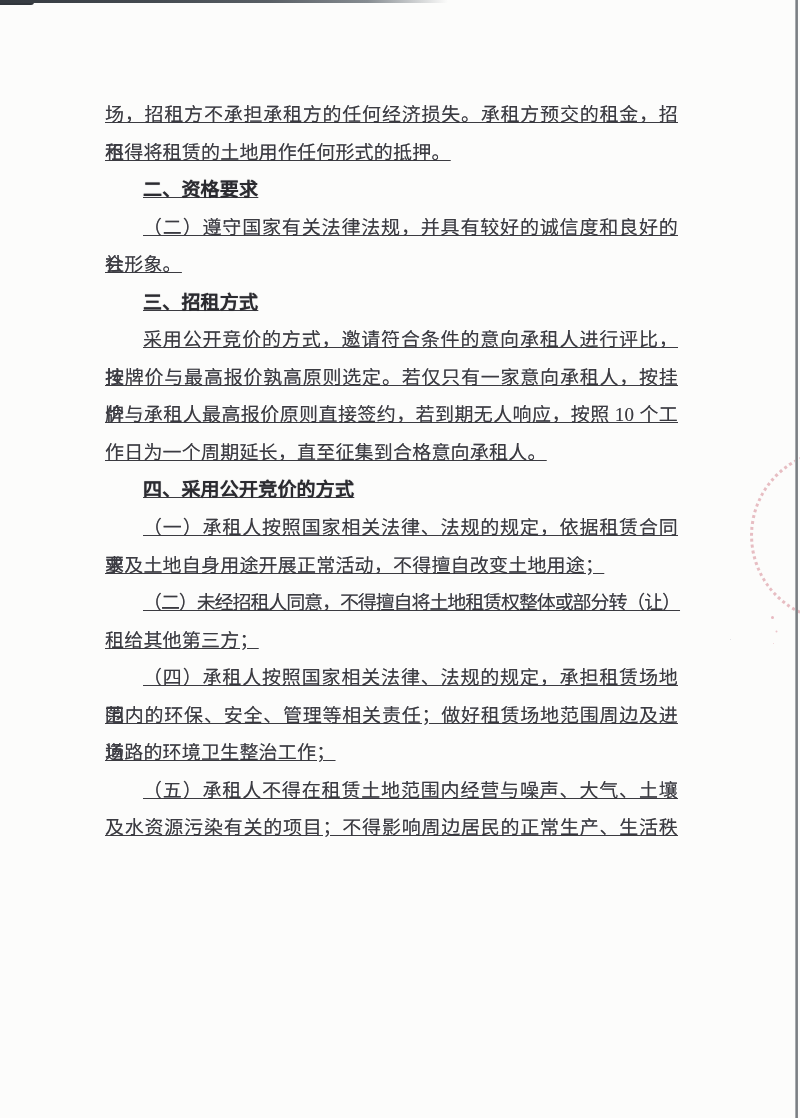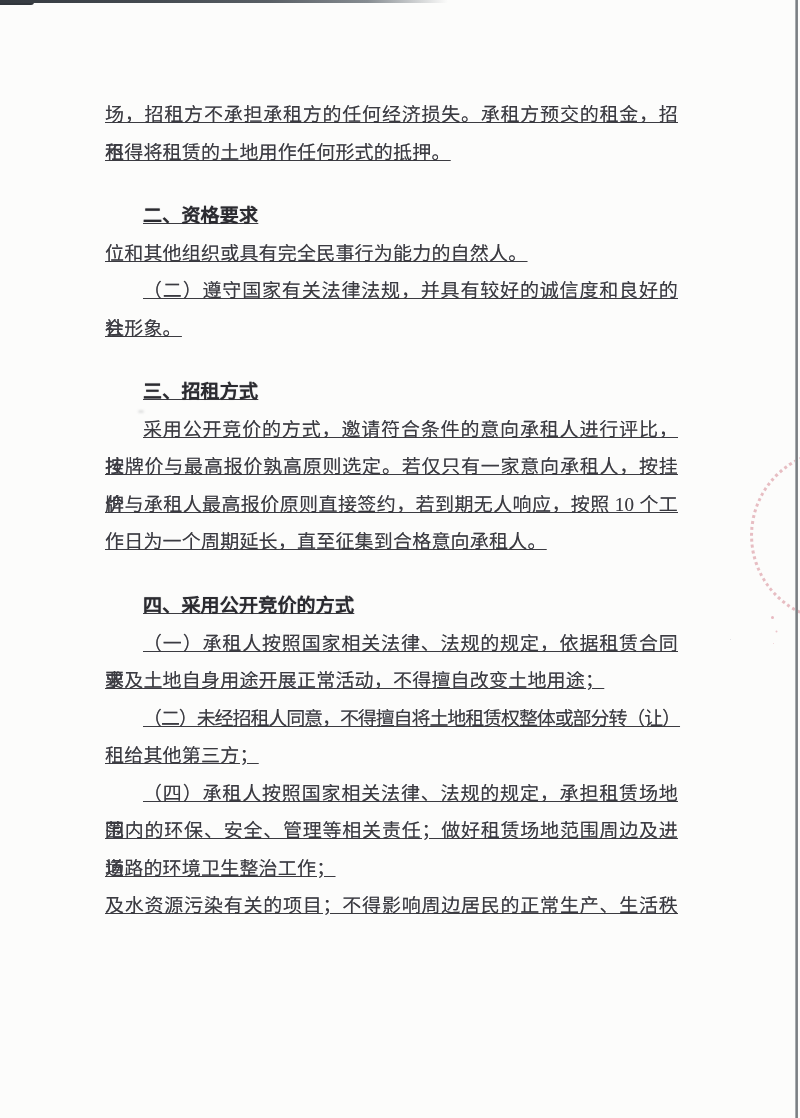--- a/index.html
+++ b/index.html
@@ -34,21 +34,20 @@
   .line.justified {
     white-space: normal;
     text-align: justify;
     text-align-last: justify;
   }
   .line.indent { text-indent: 2em; }
   .line.heading {
     font-weight: bold;
     color: #2b2b30;
     text-shadow: 0 0 0.8px rgba(40,40,48,0.6);
-    margin-top: 26px;
   }
   .line.compressed { letter-spacing: -1.1px; }
 
   
   .top-edge-artifact {
     position: absolute;
     left: 0; top: 0;
     width: 448px; height: 3px;
     background: linear-gradient(to right,
       #353a40 0%, #454b51 35%, #595f65 60%, #868c91 82%, rgba(160,165,170,0) 100%);
@@ -101,36 +100,36 @@
 
 <div class="page">
 
   <div class="top-edge-blob"></div>
   <div class="top-edge-artifact"></div>
 
   <div class="doc-text">
       <div class="line justified">场，招租方不承担承租方的任何经济损失。承租方预交的租金，招租</div>
       <div class="line">不得将租赁的土地用作任何形式的抵押。</div>
       <div class="line indent heading">二、资格要求</div>
-      <div class="line">位和其他组织或具有完全民事行为能力的自然人。</div>
       <div class="line justified indent">（二）遵守国家有关法律法规，并具有较好的诚信度和良好的社</div>
       <div class="line">会形象。</div>
       <div class="line indent heading">三、招租方式</div>
       <div class="line justified indent">采用公开竞价的方式，邀请符合条件的意向承租人进行评比，按</div>
       <div class="line justified">挂牌价与最高报价孰高原则选定。若仅只有一家意向承租人，按挂牌</div>
       <div class="line justified">价与承租人最高报价原则直接签约，若到期无人响应，按照 10 个工</div>
       <div class="line">作日为一个周期延长，直至征集到合格意向承租人。</div>
       <div class="line indent heading">四、采用公开竞价的方式</div>
       <div class="line justified indent">（一）承租人按照国家相关法律、法规的规定，依据租赁合同要</div>
       <div class="line">求及土地自身用途开展正常活动，不得擅自改变土地用途；</div>
       <div class="line justified indent compressed">（二）未经招租人同意，不得擅自将土地租赁权整体或部分转（让）</div>
       <div class="line">租给其他第三方；</div>
       <div class="line justified indent">（四）承租人按照国家相关法律、法规的规定，承担租赁场地范</div>
       <div class="line justified">围内的环保、安全、管理等相关责任；做好租赁场地范围周边及进场</div>
       <div class="line">道路的环境卫生整治工作；</div>
+      <div class="line justified indent">（五）承租人不得在租赁土地范围内经营与噪声、大气、土壤</div>
       <div class="line justified">及水资源污染有关的项目；不得影响周边居民的正常生产、生活秩</div>
     </div>
 
   <div class="seal-arc"></div>
   <div class="seal-speck" style="left:771px; top:616px;"></div>
   <div class="smudge"></div>
 
   <div class="right-edge-line"></div>
 
 </div>

